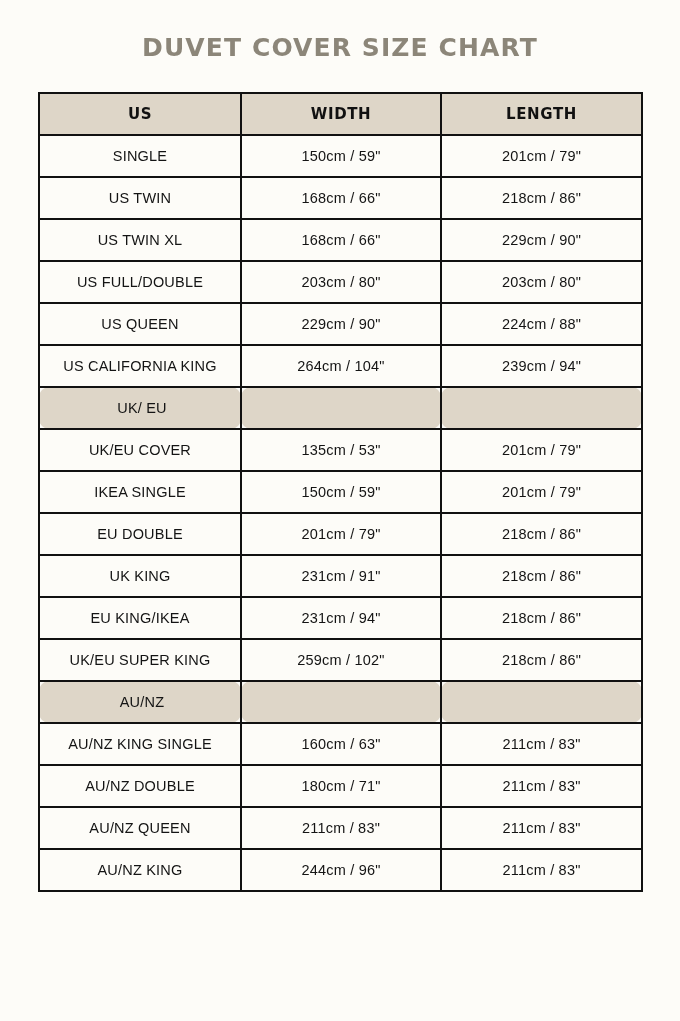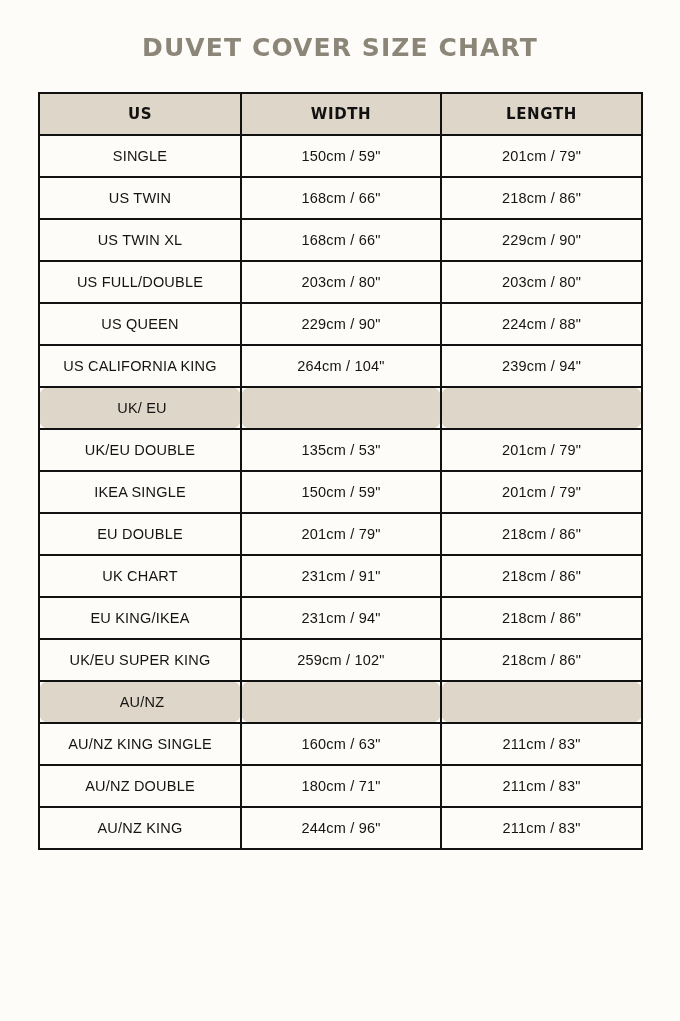--- a/index.html
+++ b/index.html
@@ -128,36 +128,36 @@
           <td>US CALIFORNIA KING</td>
           <td>264cm / 104"</td>
           <td>239cm / 94"</td>
         </tr>
         <tr class="section-row">
           <td class="section-label">UK/ EU</td>
           <td></td>
           <td></td>
         </tr>
         <tr class="data-row">
-          <td>UK/EU DOUBLE</td>
+          <td>UK/EU COVER</td>
           <td>135cm / 53"</td>
           <td>201cm / 79"</td>
         </tr>
         <tr class="data-row">
           <td>IKEA SINGLE</td>
           <td>150cm / 59"</td>
           <td>201cm / 79"</td>
         </tr>
         <tr class="data-row">
           <td>EU DOUBLE</td>
           <td>201cm / 79"</td>
           <td>218cm / 86"</td>
         </tr>
         <tr class="data-row">
-          <td>UK CHART</td>
+          <td>UK KING</td>
           <td>231cm / 91"</td>
           <td>218cm / 86"</td>
         </tr>
         <tr class="data-row">
           <td>EU KING/IKEA</td>
           <td>231cm / 94"</td>
           <td>218cm / 86"</td>
         </tr>
         <tr class="data-row">
           <td>UK/EU SUPER KING</td>
@@ -173,20 +173,25 @@
           <td>AU/NZ KING SINGLE</td>
           <td>160cm / 63"</td>
           <td>211cm / 83"</td>
         </tr>
         <tr class="data-row">
           <td>AU/NZ DOUBLE</td>
           <td>180cm / 71"</td>
           <td>211cm / 83"</td>
         </tr>
         <tr class="data-row">
+          <td>AU/NZ QUEEN</td>
+          <td>211cm / 83"</td>
+          <td>211cm / 83"</td>
+        </tr>
+        <tr class="data-row">
           <td>AU/NZ KING</td>
           <td>244cm / 96"</td>
           <td>211cm / 83"</td>
         </tr>
       </tbody>
   </table>
 
 </div>
 
 </body></html>

